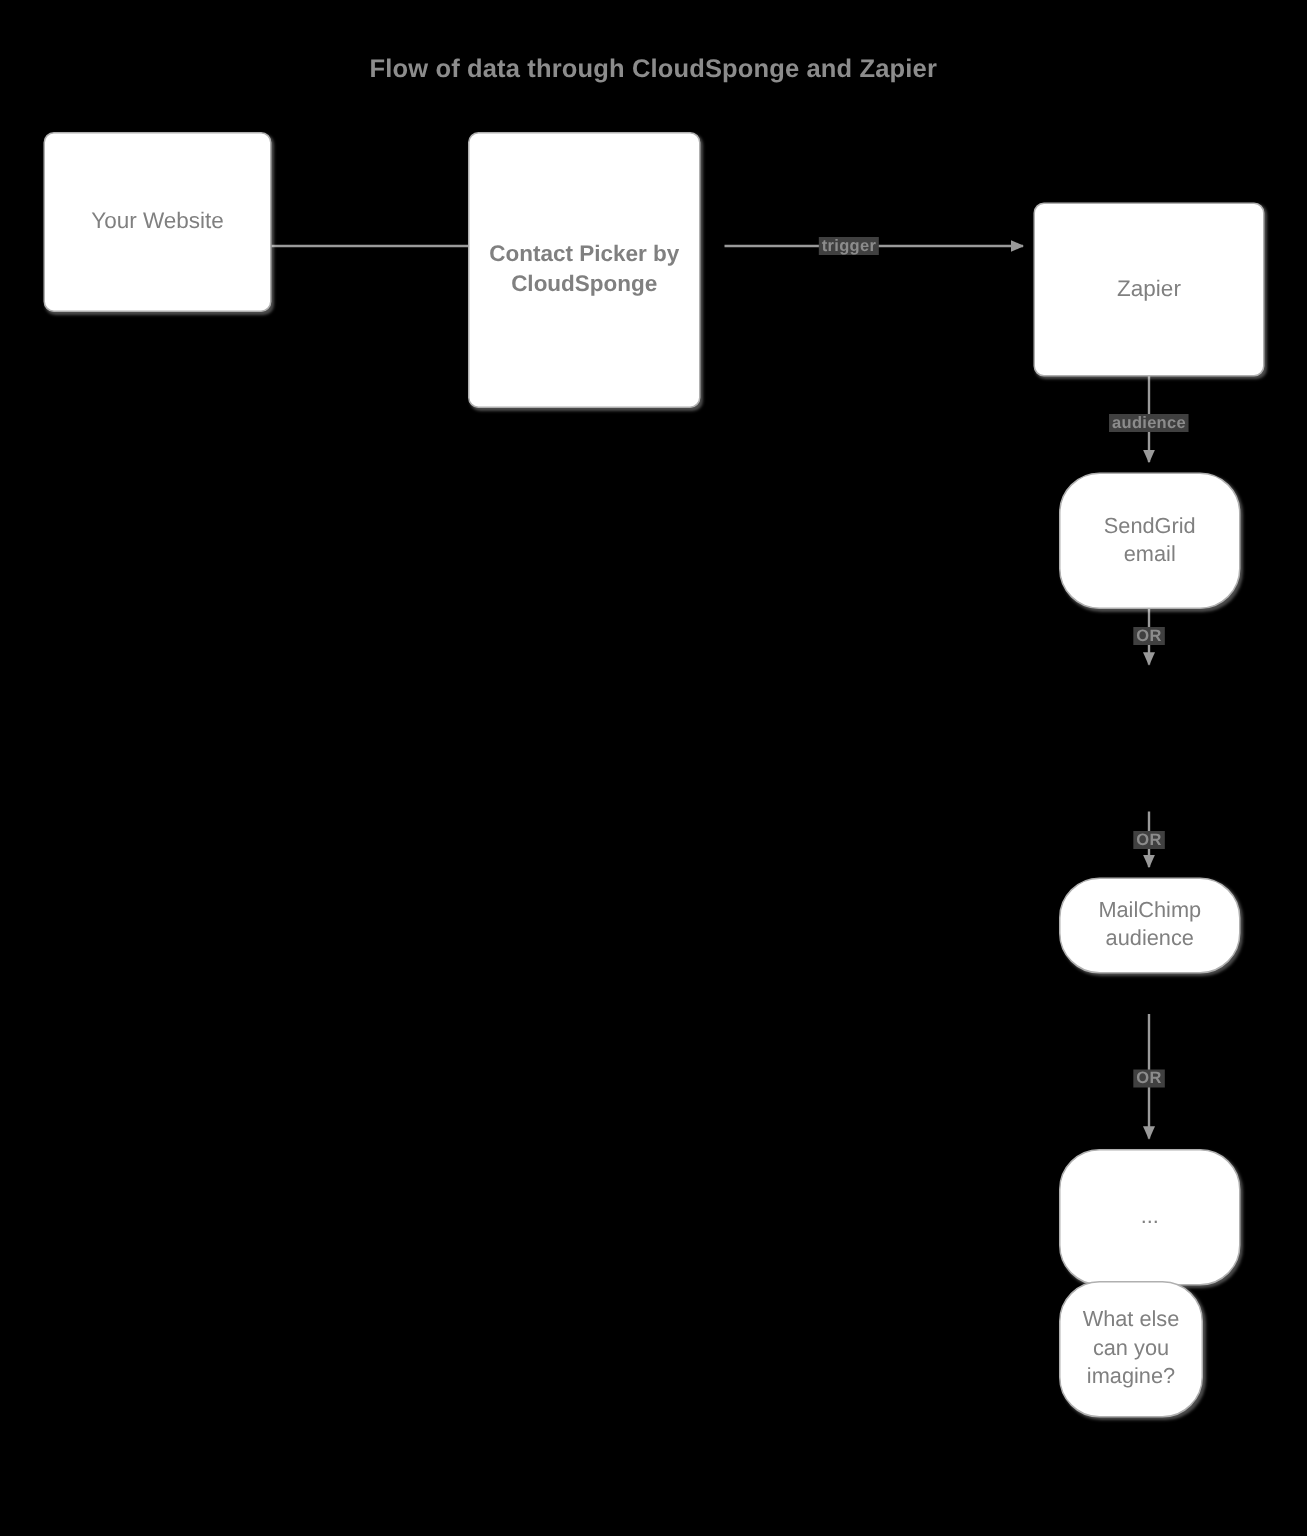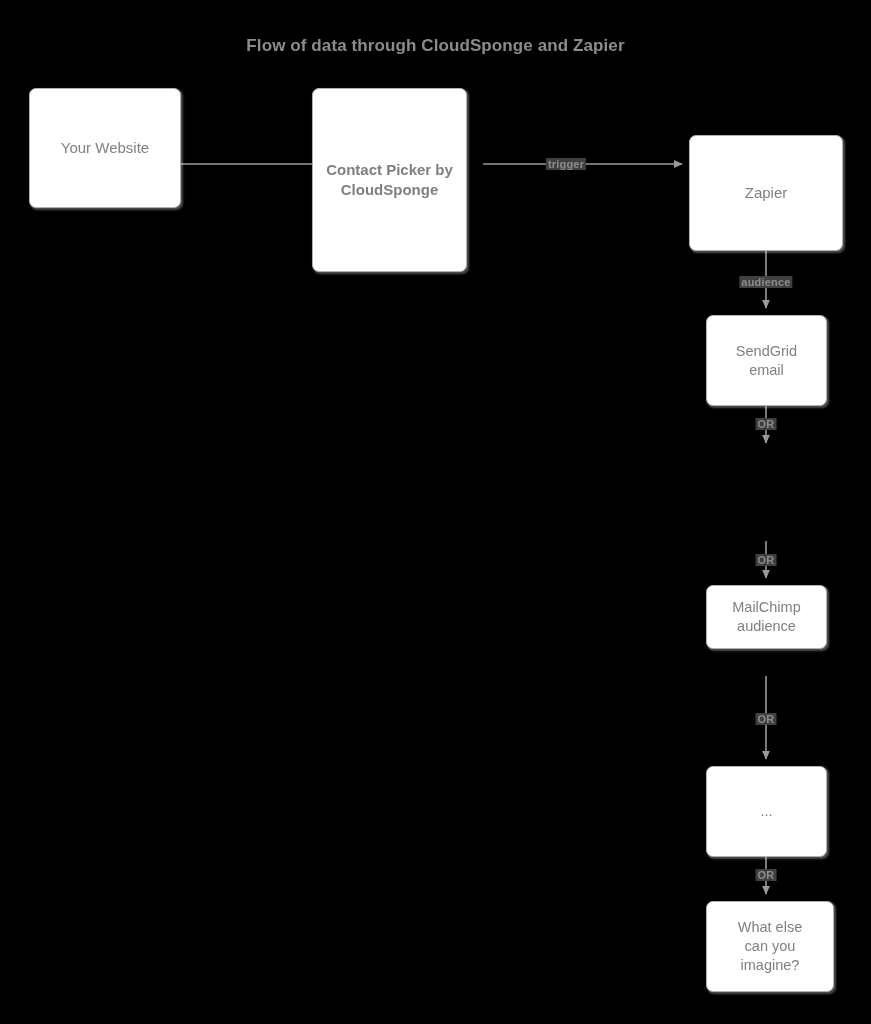--- a/index.html
+++ b/index.html
@@ -47,31 +47,31 @@
     justify-content: center;
     text-align: center;
     color: #808080;
     font-size: 15px;
     line-height: 20px;
     font-family: "Liberation Sans", sans-serif;
     white-space: pre-line;
     padding: 4px;
   }
 
-  .node.small { font-size: 14.5px; line-height: 19px; }
+  .node.small { font-size: 14.5px; line-height: 19px; border-radius: 27px; }
 
   
   #node-your-website     { left: 29px;  top: 88px;  width: 152px; height: 120px; }
   #node-contact-picker   { left: 312px; top: 88px;  width: 155px; height: 184px; font-weight: bold; }
   #node-zapier           { left: 689px; top: 88px;  width: 154px; height: 116px; margin-top: 47px; }
   #node-sendgrid         { left: 706px; top: 315px; width: 121px; height: 91px; }
   #node-slack            { left: 706px; top: 450px; width: 121px; height: 91px; }
   #node-mailchimp        { left: 706px; top: 585px; width: 121px; height: 64px; }
   #node-ellipsis         { left: 706px; top: 766px; width: 121px; height: 91px; }
-  #node-imagine          { left: 706px; top: 901px; width: 128px; height: 91px; }
+  #node-imagine          { left: 706px; top: 854px; width: 96px; height: 91px; }
 
   .edge-label {
     position: absolute;
     color: #8c8c8c;
     font-size: 11px;
     font-weight: bold;
     font-family: "Liberation Sans", sans-serif;
     letter-spacing: 0.2px;
     white-space: nowrap;
     transform: translate(-50%, -50%);

